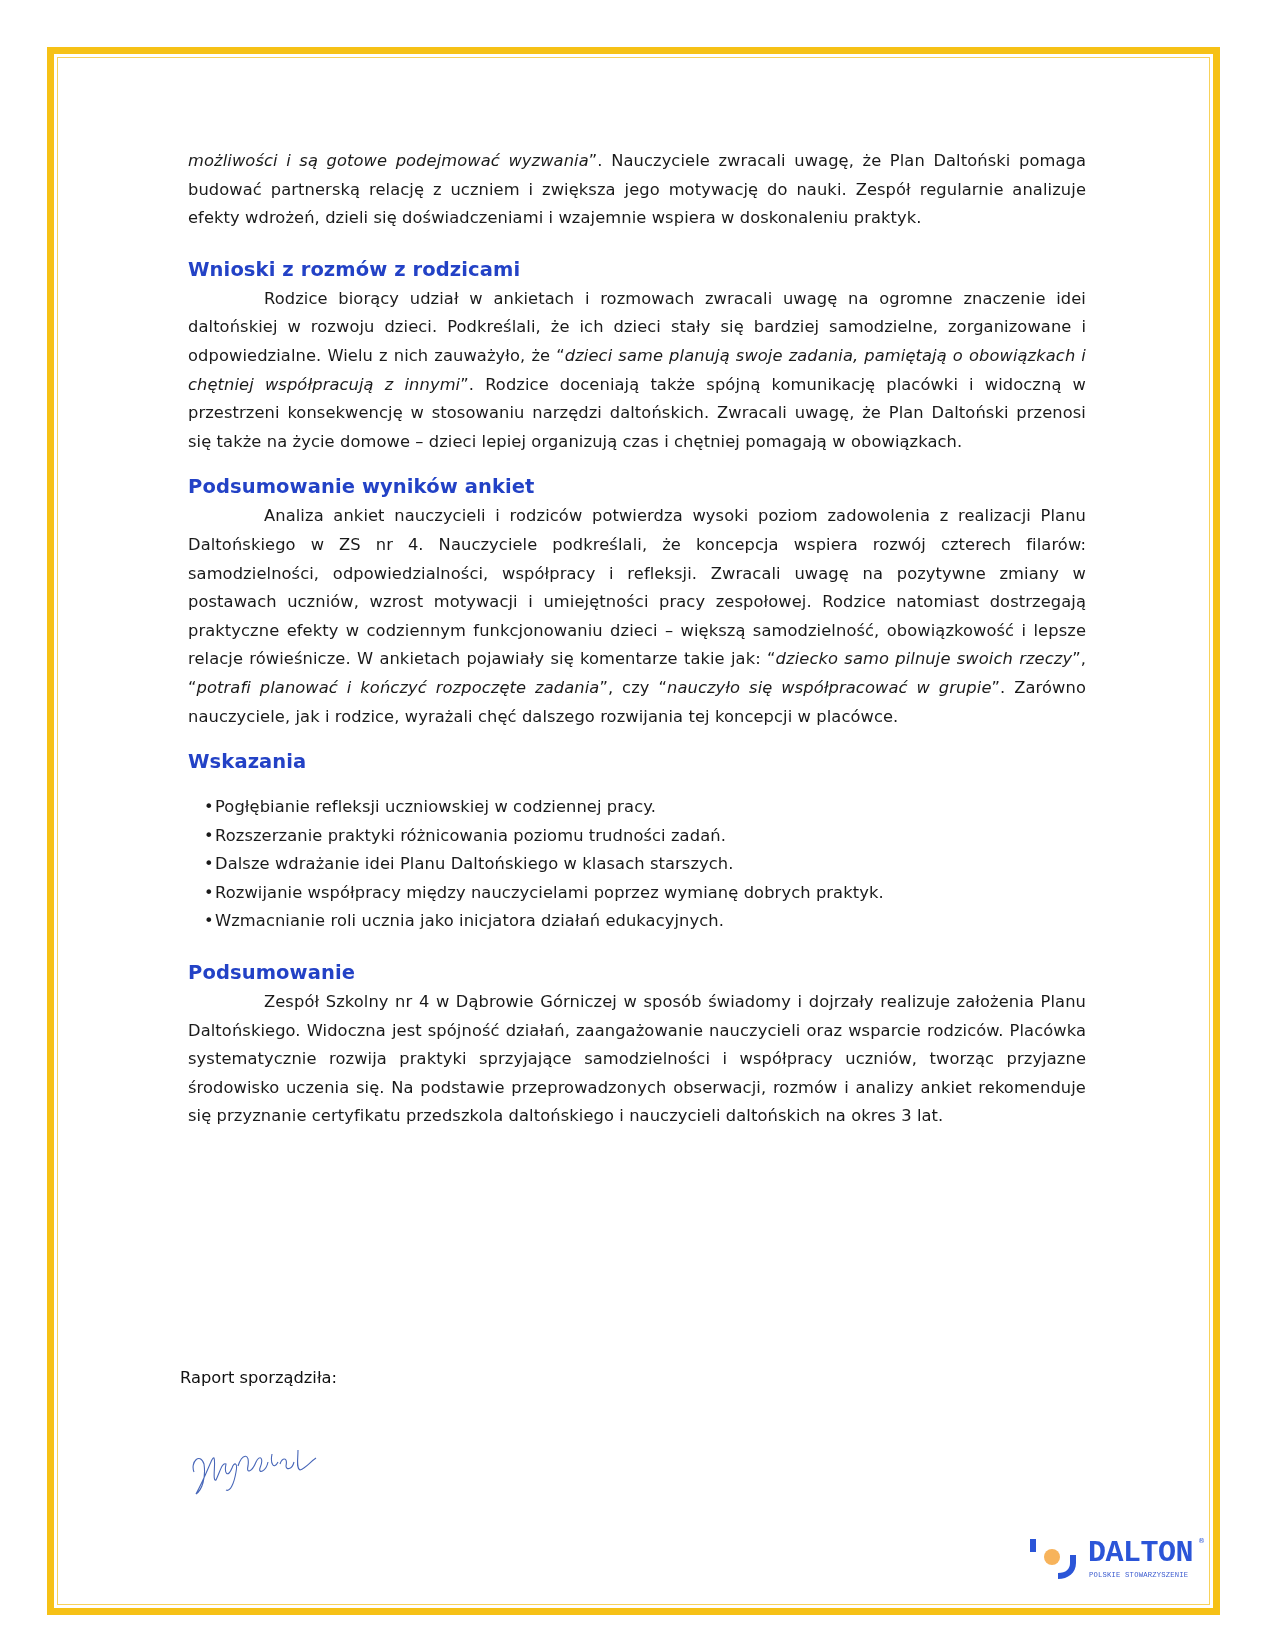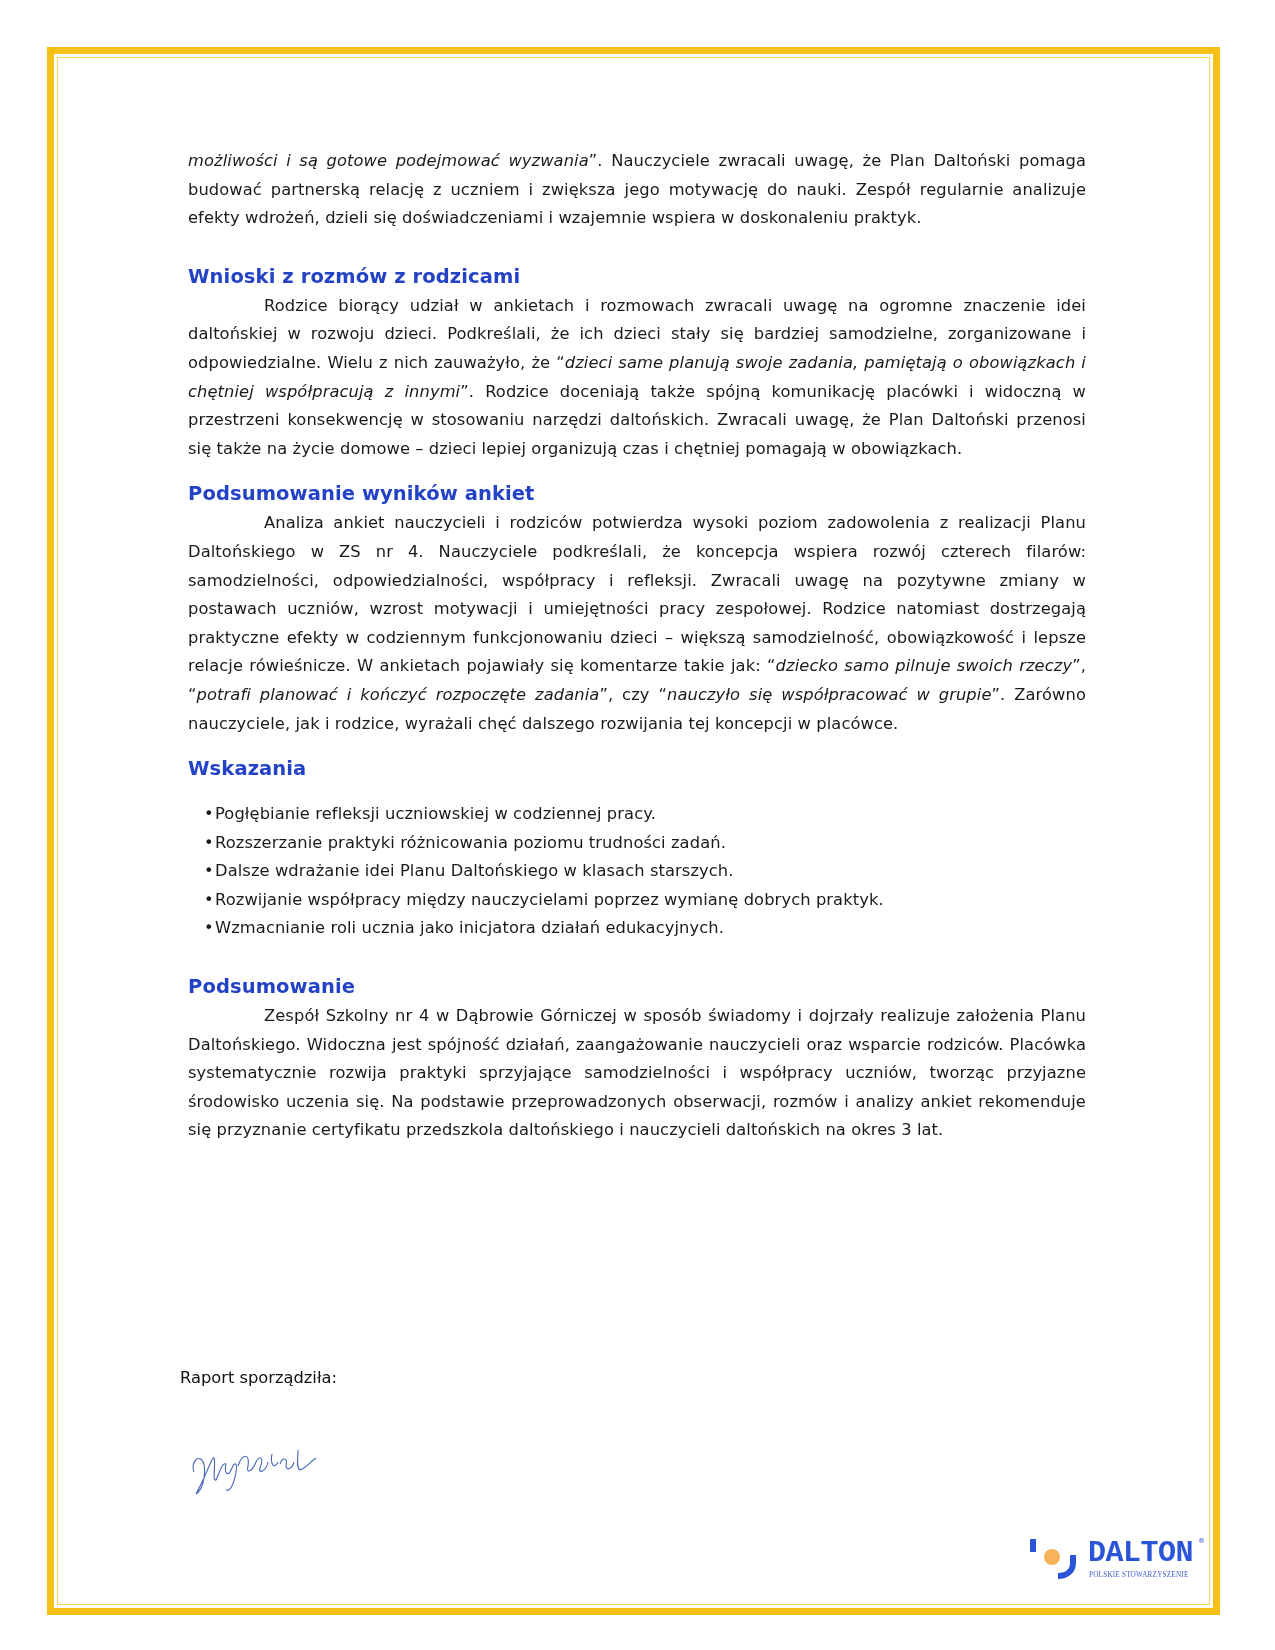--- a/index.html
+++ b/index.html
@@ -17,31 +17,31 @@
     font-family: "DejaVu Sans", sans-serif; font-size: 16.3px; line-height: 28.6px;
     color: #1a1a1a; letter-spacing: 0.1px;
   }
   p { margin: 0; text-align: justify; }
   .indent { text-indent: 76px; }
   h2 {
     margin: 0; font-family: "DejaVu Sans", sans-serif; font-weight: bold;
     color: #2342c6; font-size: 19.5px; line-height: 30px;
   }
   .sec { margin-top: 16px; }
-  .sec-wide { margin-top: 29px; }
+  .sec-wide { margin-top: 22px; }
   ul { list-style: none; margin: 16px; padding: 0; }
   ul li { line-height: 28.6px; }
   ul li .bullet { display: inline-block; width: 11px; }
   em { font-style: italic; }
   .signature-block { position: absolute; left: 180px; top: 1363px; font-family: "DejaVu Sans", sans-serif; font-size: 16.3px; line-height: 30px; color: #111; }
   .signature-block .author { font-weight: bold; }
   .sig-img { position: absolute; left: 186px; top: 1432px; width: 150px; height: 70px; }
   .logo { position: absolute; left: 1028px; top: 1535px; width: 180px; height: 52px; }
   .logo-text { position: absolute; left: 60px; top: 0; font-family: Liberation Mono, monospace; font-weight: bold; font-size: 30px; color: #2b55d8; letter-spacing: -0.5px; line-height: 36px; }
-  .logo-sub { position: absolute; left: 61px; top: 36px; font-family: Liberation Serif, serif; font-size: 7.2px; color: #3b5bcf; letter-spacing: 0.2px; white-space: nowrap; }
+  .logo-sub { position: absolute; left: 61px; top: 36px; font-family: Liberation Mono, monospace; font-size: 7.2px; color: #3b5bcf; letter-spacing: 0.2px; white-space: nowrap; }
   .logo-reg { position: absolute; left: 170px; top: 2px; font-family: "DejaVu Sans", sans-serif; font-size: 7px; color: #2b55d8; }
 </style>
 </head>
 <body>
 
 <div class="frame-outer"></div>
 <div class="frame-inner"></div>
 
 <div class="content">
   <p><em>możliwości i są gotowe podejmować wyzwania</em><span>”. Nauczyciele zwracali uwagę, że Plan Daltoński pomaga budować partnerską relację z uczniem i zwiększa jego motywację do nauki. Zespół regularnie analizuje efekty wdrożeń, dzieli się doświadczeniami i wzajemnie wspiera w doskonaleniu praktyk.</span></p>

